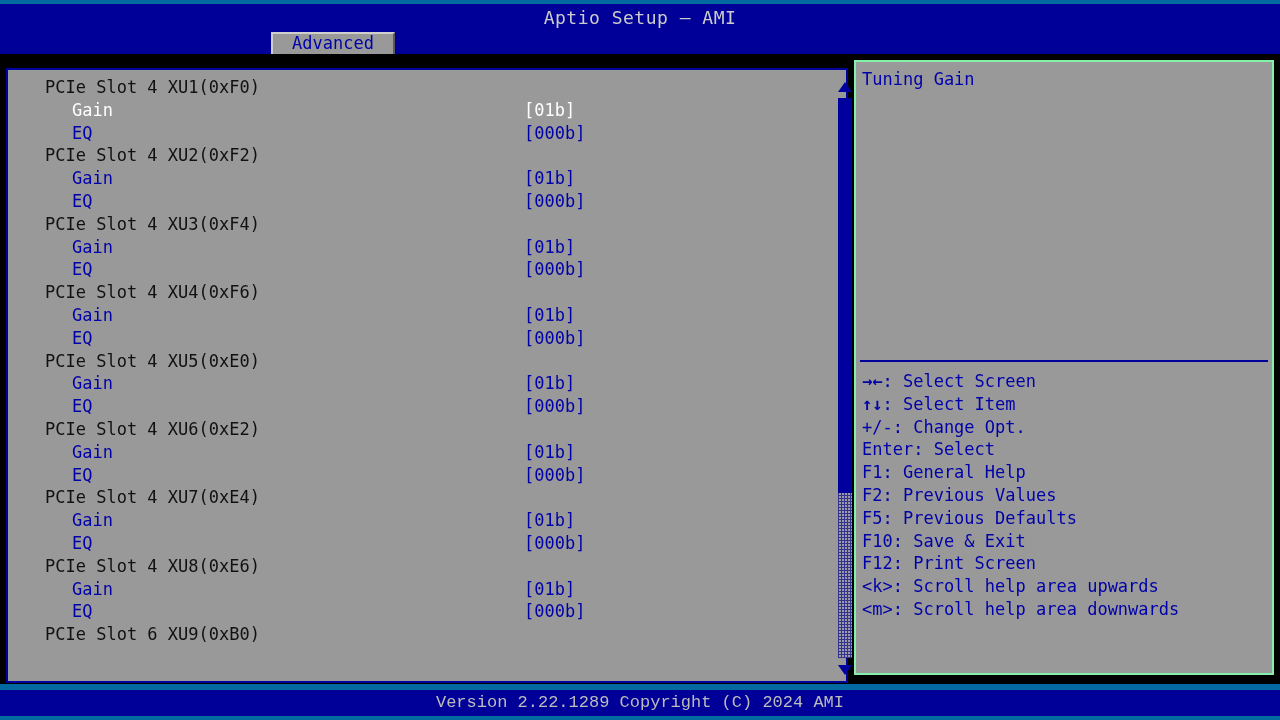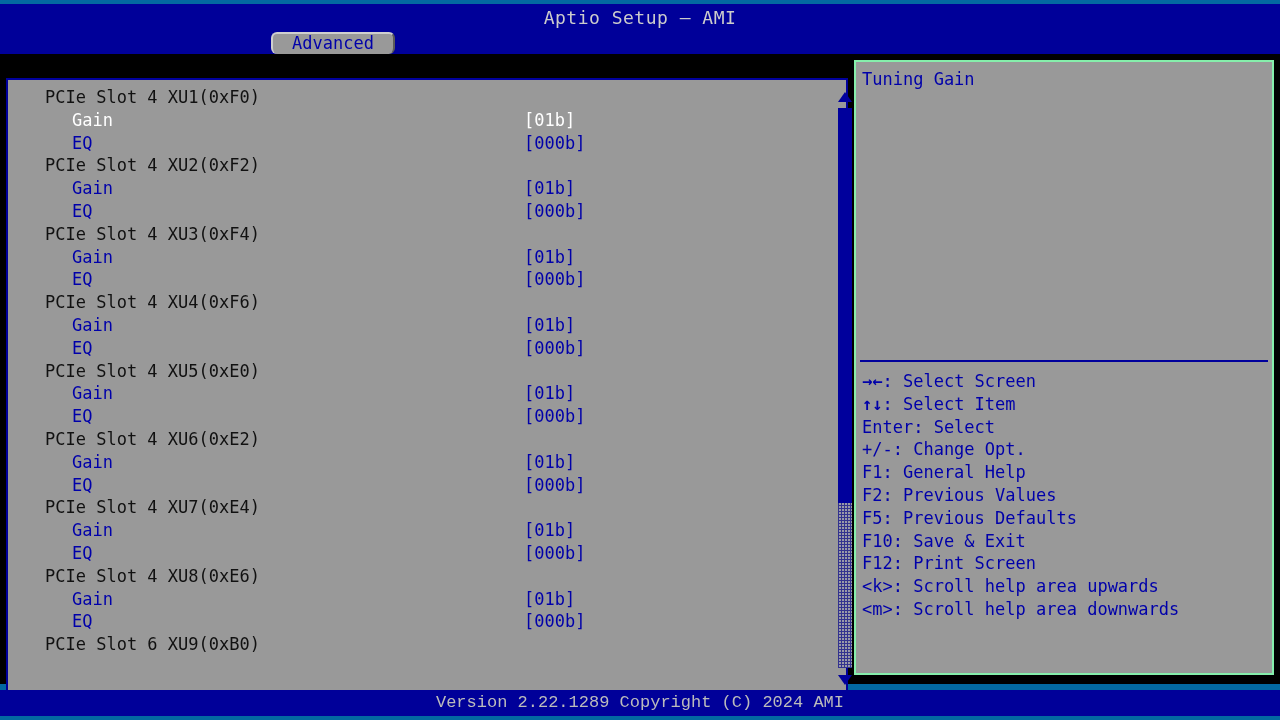--- a/index.html
+++ b/index.html
@@ -57,35 +57,34 @@
     background: #999999;
     border-top: 2px solid #cfcfcf;
     border-left: 2px solid #cfcfcf;
     border-right: 2px solid #5a5a5a;
     box-sizing: border-box;
     color: #0000aa;
     font-size: 17px;
     line-height: 19px;
     text-align: center;
     white-space: pre;
-    border-radius: 6px;
   }
 
   
   .bodyarea {
     position: absolute;
     left: 0; top: 54px;
     width: 1280px; height: 630px;
     background: #000000;
   }
 
   
   .menu-panel {
     position: absolute;
-    left: 6px; top: 24px;
+    left: 6px; top: 14px;
     width: 842px; height: 615px;
     background: #999999;
     border: 2px solid #00009c;
     box-sizing: border-box;
     text-decoration: underline;
   }
   .menu-list {
     position: absolute;
     left: 0; top: 6px;
     width: 810px;
@@ -254,22 +253,22 @@
           </div>
       </div>
     </div>
 
     <div class="help-panel">
       <div class="help-text">Tuning Gain</div>
       <div class="help-divider"></div>
       <div class="help-keys" id="help-keys">
           <div class="key-row"><span class="glyph">→←</span><span>: Select Screen</span></div>
           <div class="key-row"><span class="glyph">↑↓</span><span>: Select Item</span></div>
+          <div class="key-row"><span>+/-: Change Opt.</span></div>
           <div class="key-row"><span>Enter: Select</span></div>
-          <div class="key-row"><span>+/-: Change Opt.</span></div>
           <div class="key-row"><span>F1: General Help</span></div>
           <div class="key-row"><span>F2: Previous Values</span></div>
           <div class="key-row"><span>F5: Previous Defaults</span></div>
           <div class="key-row"><span>F10: Save &amp; Exit</span></div>
           <div class="key-row"><span>F12: Print Screen</span></div>
           <div class="key-row"><span>&lt;k&gt;: Scroll help area upwards</span></div>
           <div class="key-row"><span>&lt;m&gt;: Scroll help area downwards</span></div>
         </div>
     </div>
 

